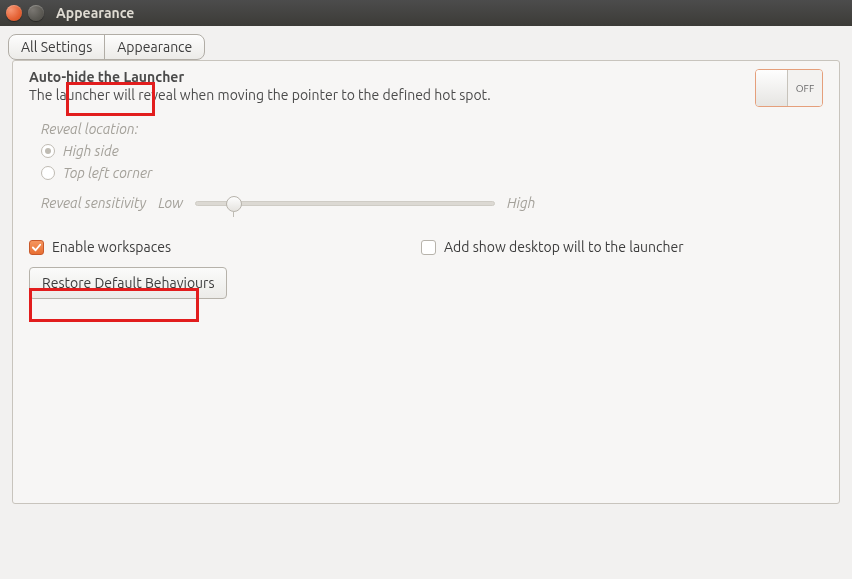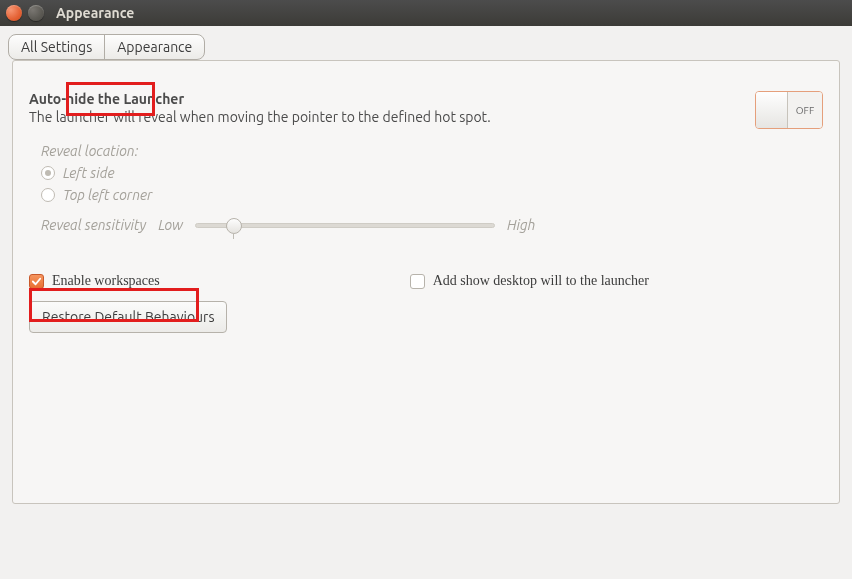--- a/index.html
+++ b/index.html
@@ -91,21 +91,21 @@
   }
   .hl-tab { left: 66px; top: 82px; width: 89px; height: 34px; }
   .hl-ws  { left: 29px; top: 288px; width: 170px; height: 34px; }
 
   
   .pane {
     border: 1px solid #c8c4bd;
     background: #f7f6f5;
     border-radius: 3px;
     margin: 0 4px 4px 4px;
-    padding: 30px 16px 16px 16px;
+    padding: 8px 16px 16px 16px;
     min-height: 444px;
     position: relative;
   }
 
   .row-head {
     display: flex;
     align-items: flex-start;
     justify-content: space-between;
   }
   .section-title { font-weight: bold; color: #4b4b4b; }
@@ -164,22 +164,21 @@
     border: 1px solid #b7b3ab;
   }
   .slider-notch {
     position: absolute; top: 9px; left: 37px;
     width: 1px; height: 6px; background: #bfbcb4;
   }
 
   .checks-row {
     display: flex;
     gap: 250px;
-    margin-top: 40px;
-    font-family: Liberation Serif, serif;
+    margin-top: 28px;
   }
   .check-row { display: flex; align-items: center; gap: 8px; cursor: pointer; }
   .check {
     width: 15px; height: 15px; border-radius: 3px;
     border: 1px solid #b7b3ab; background: #fff;
     display: flex; align-items: center; justify-content: center;
   }
   .check.checked {
     background: linear-gradient(to bottom, #f5955f, #e86f32);
     border-color: #c9592a;
@@ -230,21 +229,21 @@
         <div class="thumb"></div>
         <div class="lbl">OFF</div>
       </div>
     </div>
 
     <div class="indent disabled">
       <div>Reveal location:</div>
 
       <div class="radio-row">
         <span class="radio checked"></span>
-        <span>Left side</span>
+        <span>High side</span>
       </div>
 
       <div class="radio-row">
         <span class="radio"></span>
         <span>Top left corner</span>
       </div>
 
       <div class="slider-row">
         <span style="color:#a4a19a">Reveal sensitivity</span>
         <span>Low</span>

